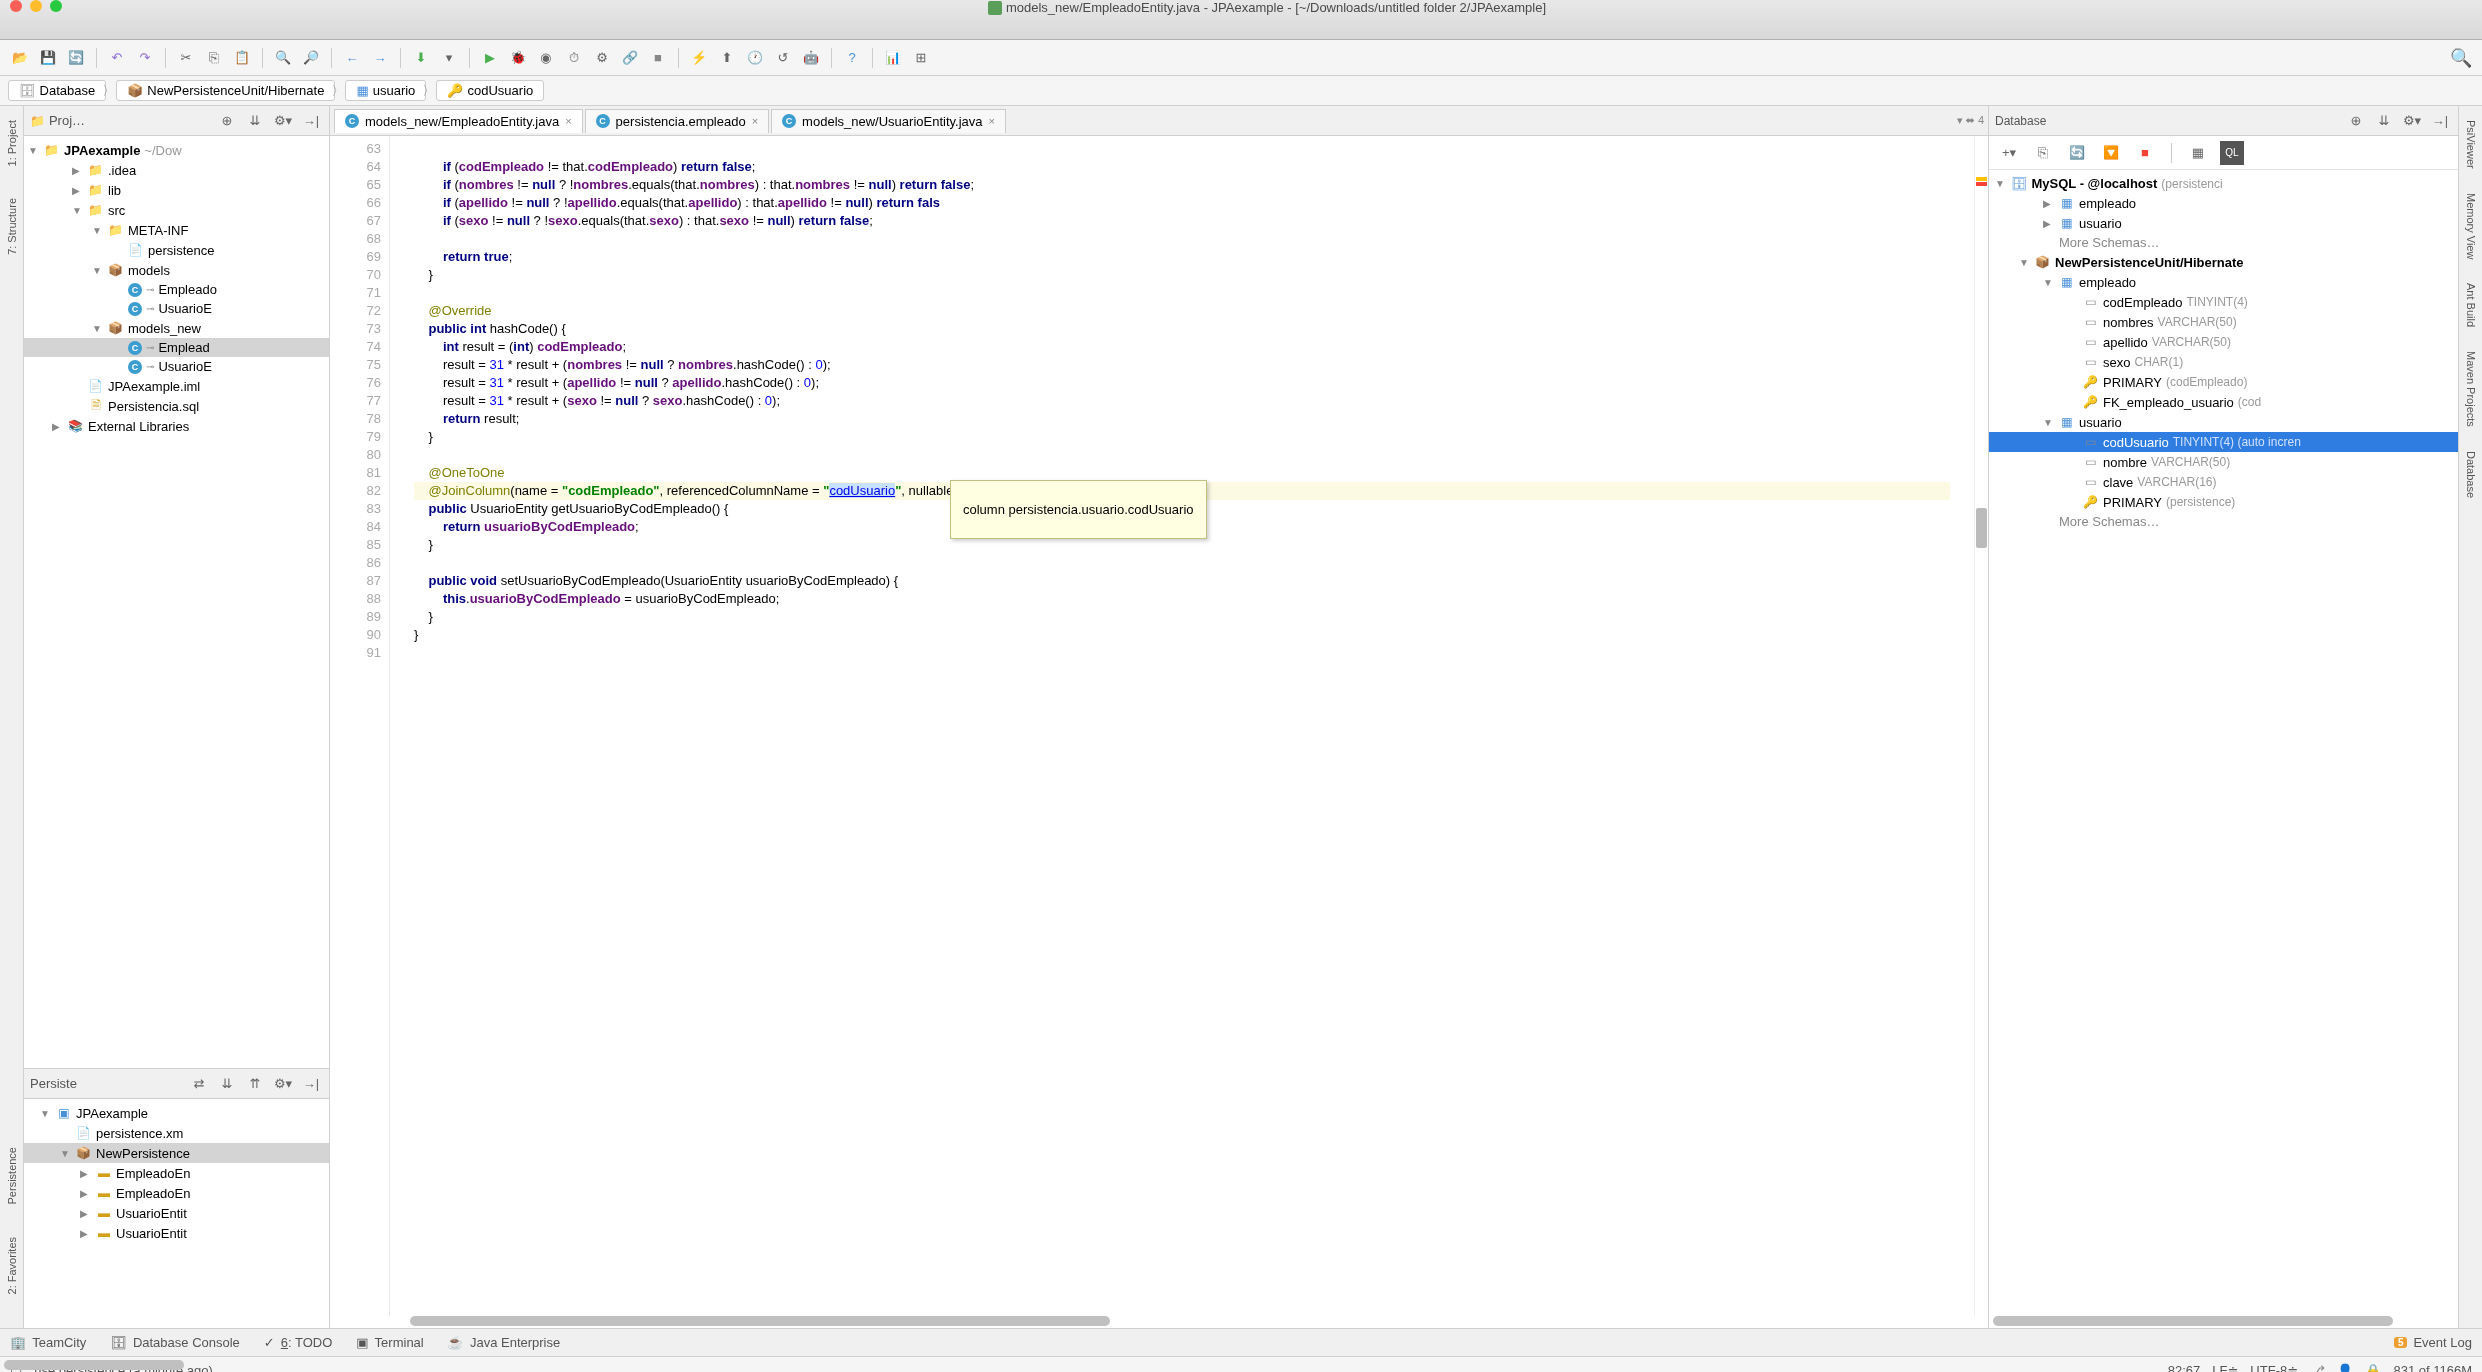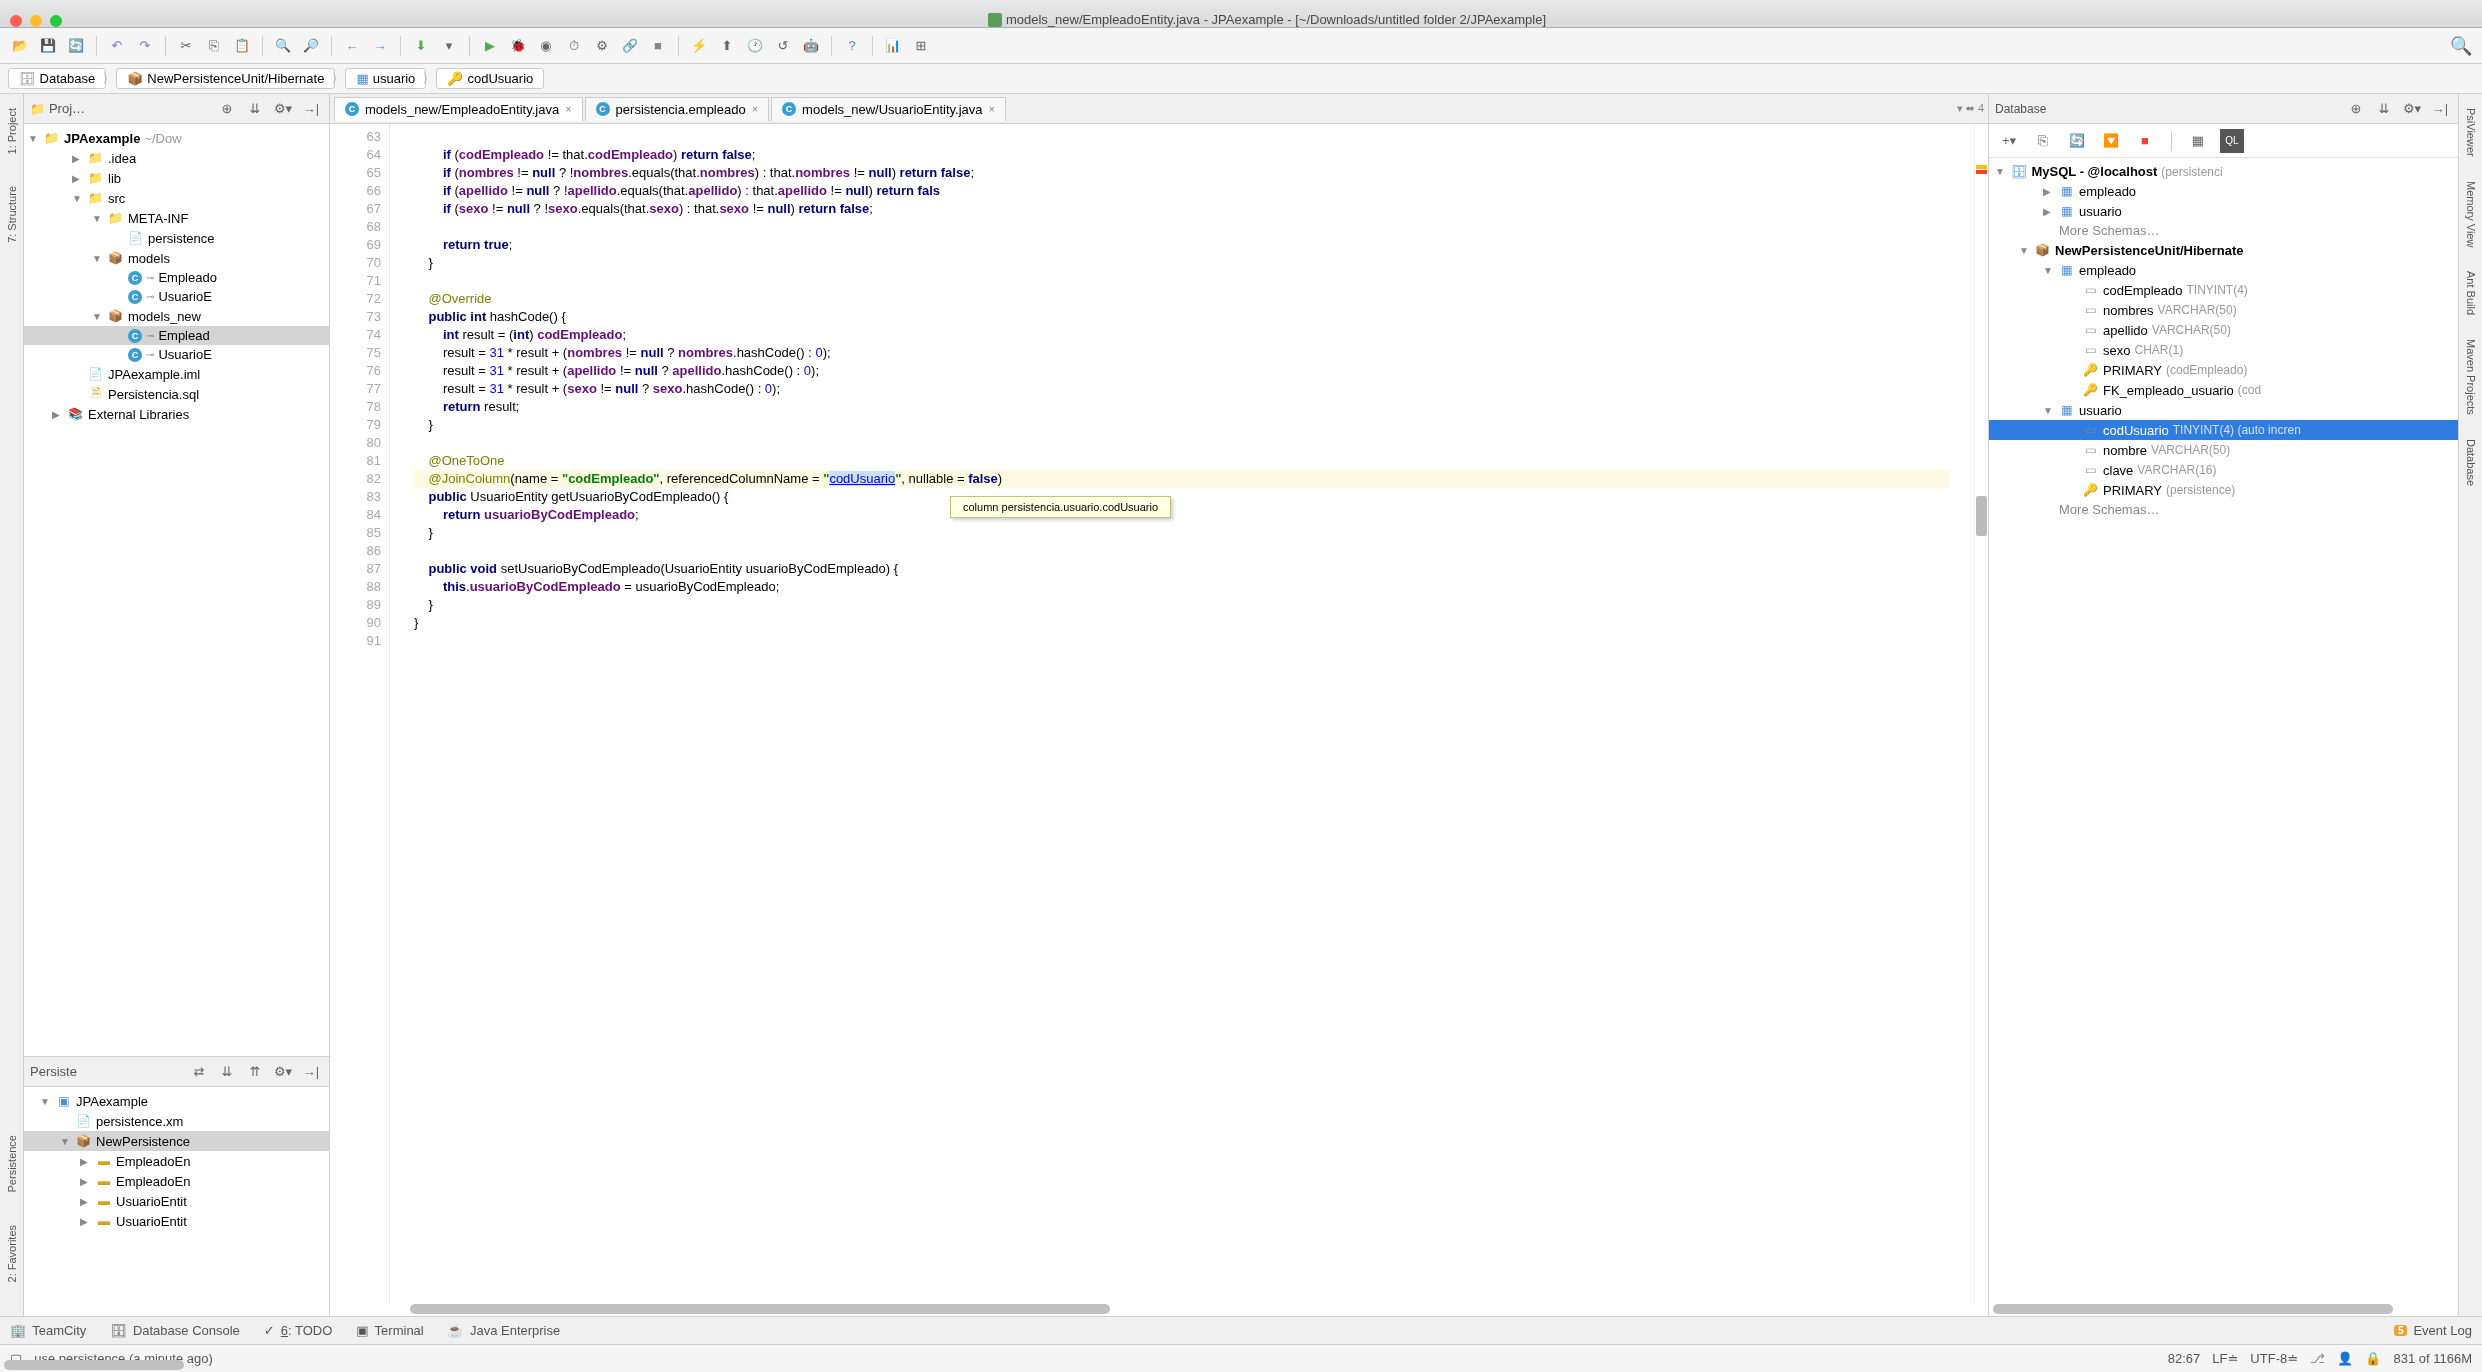--- a/index.html
+++ b/index.html
@@ -1,17 +1,17 @@
 <!DOCTYPE html>
 <html><head>
 <meta charset="utf-8">
 <style>
 *{margin:0;padding:0;box-sizing:border-box;font-family:-apple-system,BlinkMacSystemFont,"Segoe UI",Arial,sans-serif;font-size:13px;}
 body{background:#f0f0f0;width:2482px;height:1372px;overflow:hidden;position:relative;}
-.titlebar{height:28px;background:linear-gradient(#e8e8e8,#d8d8d8);display:flex;align-items:flex-end;padding:0 10px;gap:0;border-bottom:1px solid #b0b0b0;}
+.titlebar{height:40px;background:linear-gradient(#e8e8e8,#d8d8d8);display:flex;align-items:flex-start;padding:0 10px;gap:0;border-bottom:1px solid #b0b0b0;}
 .traffic-lights{display:flex;gap:8px;}
 .traffic-light{width:12px;height:12px;border-radius:50%;}
 .tl-red{background:#ff5f56;}
 .tl-yellow{background:#ffbd2e;}
 .tl-green{background:#27c93f;}
 .title-text{flex:1;text-align:center;color:#4a4a4a;font-size:13px;display:flex;align-items:center;justify-content:center;gap:4px;}
 .toolbar{height:36px;background:#f5f5f5;display:flex;align-items:center;padding:0 8px;gap:4px;border-bottom:1px solid #d0d0d0;}
 .tb-icon{width:24px;height:24px;display:flex;align-items:center;justify-content:center;color:#666;cursor:pointer;}
 .tb-sep{width:1px;height:20px;background:#ccc;margin:0 4px;}
 .tb-spacer{flex:1;}
@@ -50,21 +50,21 @@
 .gutter-line{height:18px;line-height:18px;}
 .code-area{flex:1;padding:4px 24px;font-family:Menlo,Monaco,monospace;font-size:12px;overflow:auto;background:#fff;}
 .code-line{height:18px;line-height:18px;white-space:pre;}
 .code-line.hl{background:#fcfae3;}
 .kw{color:#000080;font-weight:bold;}
 .ann{color:#808000;}
 .str{color:#008000;font-weight:bold;}
 .lit{color:#0000ff;}
 .fld{color:#660e7a;font-weight:bold;}
 .lnk{color:#0000ee;text-decoration:underline;background:#c8e1ff;}
-.tooltip{position:absolute;background:#ffffe1;border:1px solid #c0c080;padding:4px 12px;font-size:11px;left:620px;top:372px;box-shadow:2px 2px 4px rgba(0,0,0,0.2);}
+.tooltip{position:absolute;background:#ffffe1;border:1px solid #c0c080;padding:21px 12px;font-size:13px;left:620px;top:344px;box-shadow:2px 2px 4px rgba(0,0,0,0.2);}
 .error-stripe{width:14px;background:#fff;border-left:1px solid #eee;}
 .db-panel{width:470px;background:#fff;border-left:1px solid #d0d0d0;display:flex;flex-direction:column;}
 .db-toolbar{height:34px;display:flex;align-items:center;padding:0 8px;gap:10px;border-bottom:1px solid #e0e0e0;}
 .db-tree{flex:1;overflow:auto;padding:4px 0;font-size:13px;}
 .db-row{display:flex;align-items:center;padding:2px 6px;gap:4px;cursor:pointer;white-space:nowrap;}
 .db-row.selected{background:#2f7de1;color:#fff;}
 .db-type{color:#999;font-size:12px;}
 .db-row.selected .db-type{color:#d0e0ff;}
 .bottom-bar{height:28px;background:#f0f0f0;border-top:1px solid #d0d0d0;display:flex;align-items:center;padding:0 10px;gap:24px;}
 .status-bar{height:28px;background:#f5f5f5;border-top:1px solid #d0d0d0;display:flex;align-items:center;padding:0 10px;gap:12px;font-size:12px;color:#555;}

